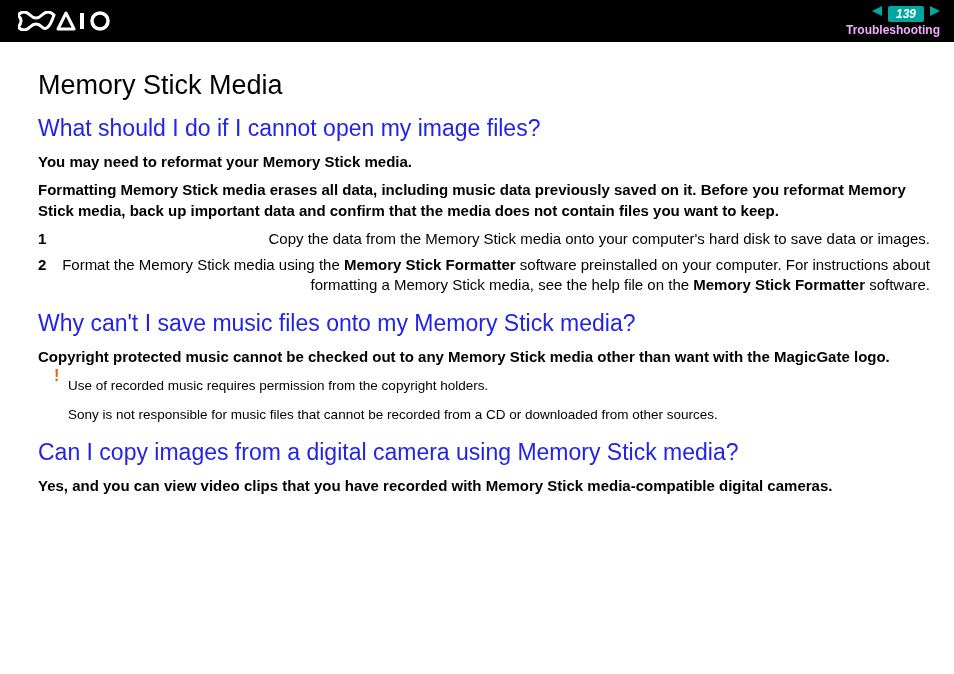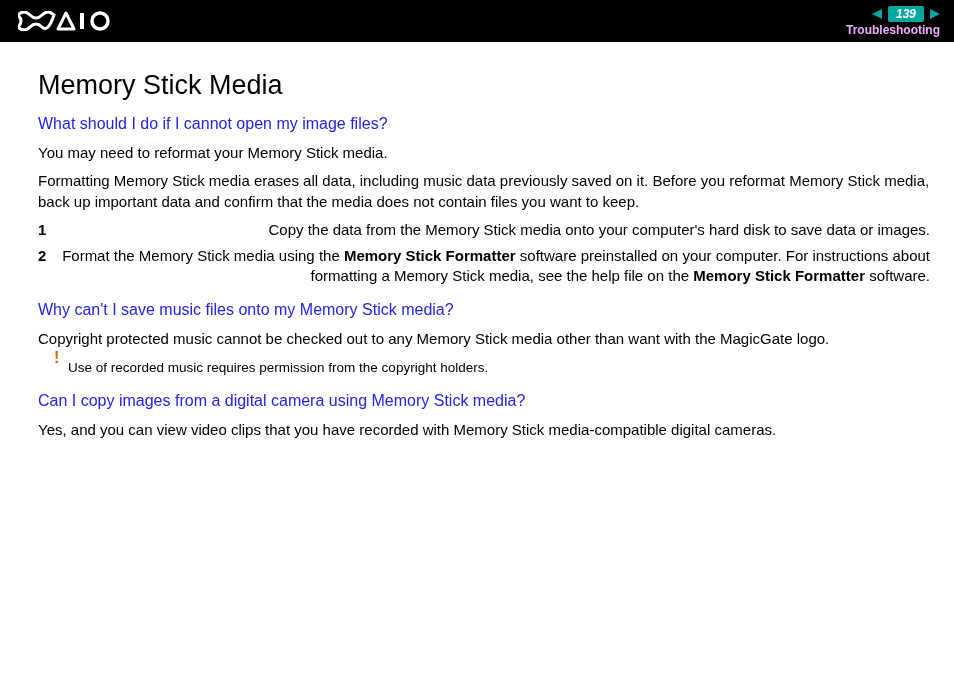--- a/index.html
+++ b/index.html
@@ -26,21 +26,20 @@
   }
   .logo svg { display: block; }
   .header-right {
     display: flex;
     flex-direction: column;
     align-items: flex-end;
     gap: 1px;
   }
   .page-nav {
     display: flex;
-    align-items: center;
     gap: 6px;
   }
   .arrow-left, .arrow-right {
     width: 0; height: 0;
     border-top: 5px solid transparent;
     border-bottom: 5px solid transparent;
   }
   .arrow-left { border-right: 10px solid #00a6a0; }
   .arrow-right { border-left: 10px solid #00a6a0; }
   .page-number {
@@ -61,28 +60,29 @@
     padding: 28px 24px 0 38px;
   }
   h1 {
     font-weight: normal;
     font-size: 27px;
     margin-bottom: 14px;
   }
   h2 {
     color: #2323e6;
     font-weight: normal;
-    font-size: 16px;
+    font-size: 23px;
     margin-bottom: 10px;
     margin-top: 14px;
   }
   p {
     font-size: 15px;
     line-height: 1.35;
     margin-bottom: 8px;
+    font-weight: bold;
   }
   .numlist {
     margin-top: 6px;
   }
   .numitem {
     display: flex;
     font-size: 15px;
     line-height: 1.35;
     margin-bottom: 6px;
   }
@@ -153,16 +153,17 @@
       </span>
     </div>
   </div>
 
   <h2>Why can't I save music files onto my Memory Stick media?</h2>
   <p>Copyright protected music cannot be checked out to any Memory Stick media other than want with the MagicGate logo.</p>
   <div class="notice">
     <span class="bang">!</span>
     <span>Use of recorded music requires permission from the copyright holders.</span>
   </div>
+  <div class="notice-sub">Sony is not responsible for music files that cannot be recorded from a CD or downloaded from other sources.</div>
 
   <h2>Can I copy images from a digital camera using Memory Stick media?</h2>
   <p>Yes, and you can view video clips that you have recorded with Memory Stick media-compatible digital cameras.</p>
 </div>
 
 </body></html>

